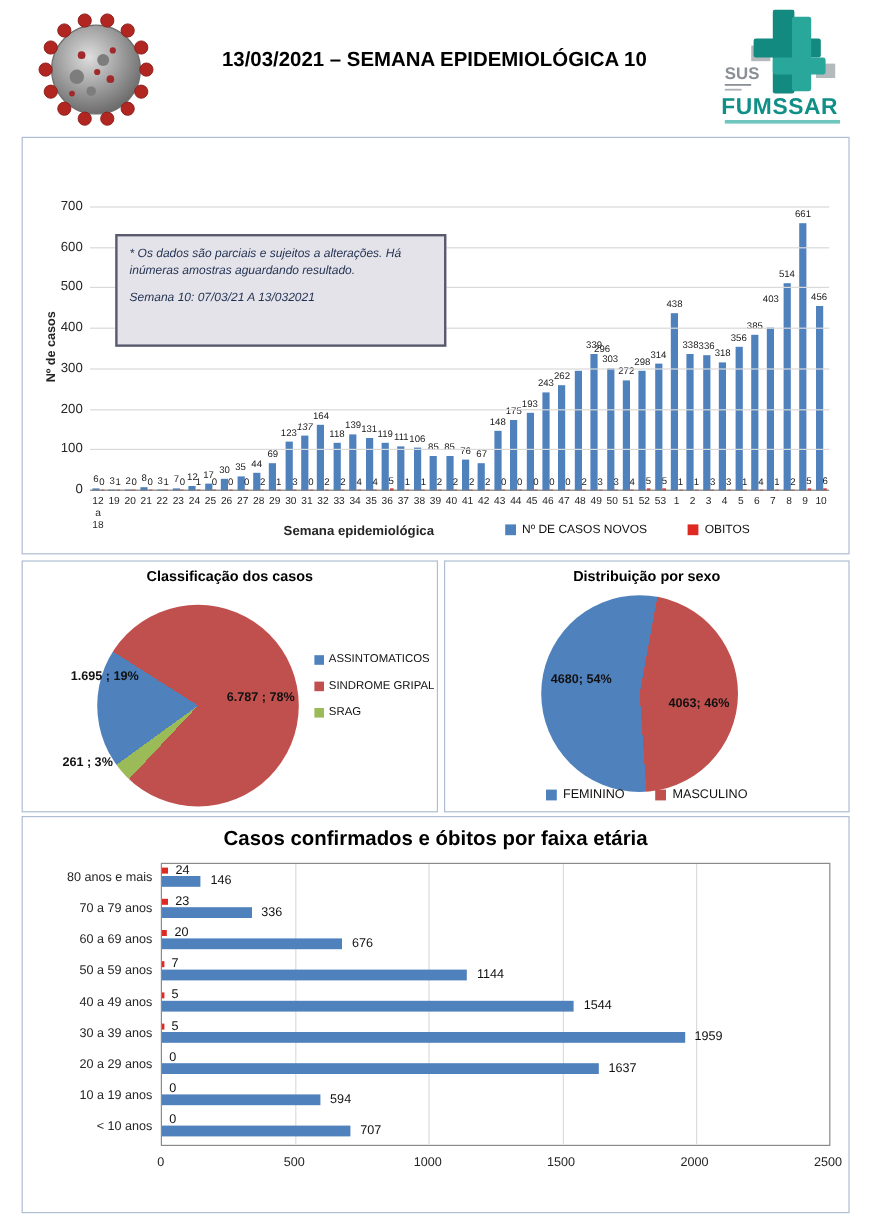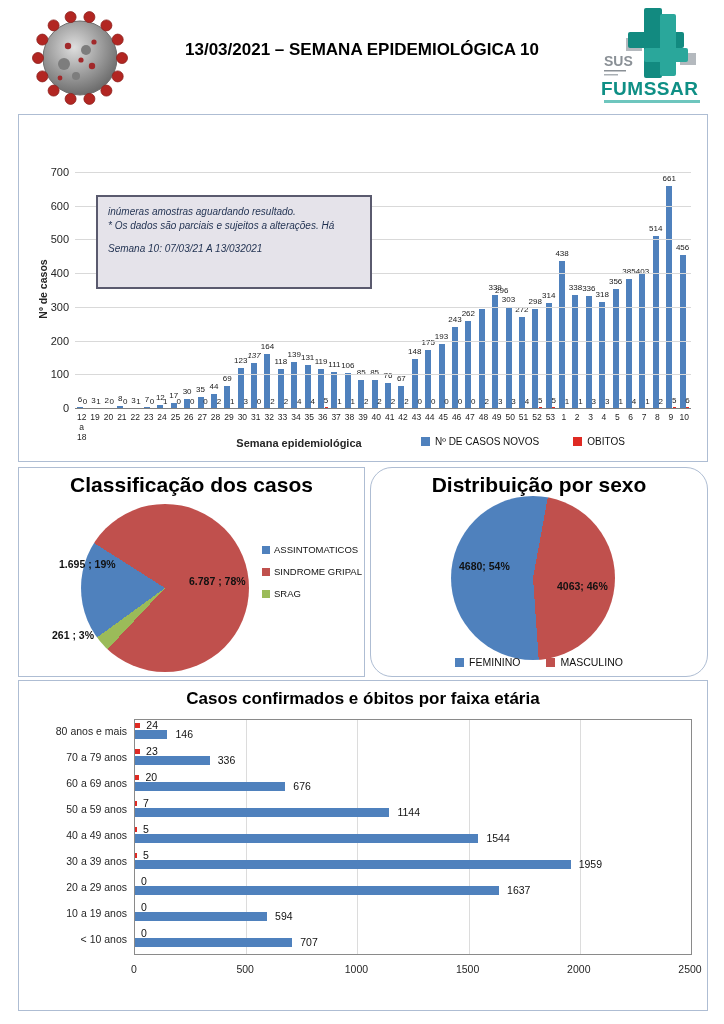--- a/index.html
+++ b/index.html
@@ -1,21 +1,21 @@
 <!DOCTYPE html>
 <html><head>
 <meta charset="utf-8">
 <style>
   html,body{margin:0;padding:0;background:#fff;}
   body{width:724px;height:1024px;position:relative;overflow:hidden;
        font-family:"Liberation Sans",sans-serif;color:#1a1a1a;}
   .panel{position:absolute;background:#fff;border:1px solid #aebdd3;}
   #panel-weekly{left:18px;top:114px;width:688px;height:346px;}
   #panel-pie1{left:18px;top:467px;width:345px;height:208px;}
-  #panel-pie2{left:370px;top:467px;width:336px;height:208px;border-radius:22px;}
+  #panel-pie2{left:370px;top:467px;width:336px;height:208px;}
   #panel-age{left:18px;top:680px;width:688px;height:329px;}
 
   
   #hdr-title{position:absolute;left:130px;right:130px;top:36px;text-align:center;
              font-weight:bold;font-size:17px;line-height:27px;color:#000;}
   #virus{position:absolute;left:26px;top:8px;}
   #logo{position:absolute;left:596px;top:8px;}
 
   
   .wk-title{position:absolute;top:6px;left:0;width:100%;text-align:center;
@@ -42,21 +42,21 @@
   #wk-note .gap{margin-top:9px;}
   #wk-xlabel{position:absolute;left:130px;top:322px;width:300px;text-align:center;
              font-weight:bold;font-size:11px;color:#262626;}
   #wk-legend{position:absolute;left:402px;top:321px;display:flex;gap:34px;
              font-size:10px;align-items:center;color:#111;}
   .leg-sq{width:9px;height:9px;display:inline-block;margin-right:5px;flex:0 0 auto;}
   .leg-item{display:flex;align-items:center;white-space:nowrap;}
 
   
   .pie-title{position:absolute;top:5px;left:0;width:100%;text-align:center;
-             font-size:21px;font-weight:bold;color:#000;}
+             font-size:12px;font-weight:bold;color:#000;}
   .pie{position:absolute;border-radius:50%;}
   #pie1{left:62px;top:36px;width:168px;height:168px;}
   #pie2{left:80px;top:28px;width:164px;height:164px;}
   .pie-lbl{position:absolute;font-size:10.5px;font-weight:700;color:#111;white-space:nowrap;}
   #p1l0{left:40px;top:90px;} #p1l1{left:170px;top:107px;} #p1l2{left:33px;top:161px;}
   #p2l0{left:88px;top:92px;} #p2l1{left:186px;top:112px;}
   #p1leg{position:absolute;left:243px;top:76px;font-size:9.5px;color:#111;}
   #p1leg .leg-item{margin-bottom:11px;}
   #p1leg .leg-sq{width:8px;height:8px;margin-right:4px;}
   #p2leg{position:absolute;left:0;top:188px;width:100%;display:flex;justify-content:center;
@@ -434,21 +434,21 @@
         <div class="wk-slot">
           <div class="bar-b" style="height: 129.8px; background: rgb(79, 129, 189);"></div>
           <div class="bar-r" style="height: 1.5px; background: rgb(223, 42, 35);"></div>
           <div class="lbl-b" style="bottom: 132.8px;">385</div>
           <div class="lbl-r" style="bottom: 3.5px;">4</div>
           <div class="wk-xlab">6</div>
         </div>
         <div class="wk-slot">
           <div class="bar-b" style="height: 135.869px; background: rgb(79, 129, 189);"></div>
           <div class="bar-r" style="height: 1.5px; background: rgb(223, 42, 35);"></div>
-          <div class="lbl-b" style="bottom: 133px;">403</div>
+          <div class="lbl-b" style="bottom: 155px;">403</div>
           <div class="lbl-r" style="bottom: 3.5px;">1</div>
           <div class="wk-xlab">7</div>
         </div>
         <div class="wk-slot">
           <div class="bar-b" style="height: 173.291px; background: rgb(79, 129, 189);"></div>
           <div class="bar-r" style="height: 1.5px; background: rgb(223, 42, 35);"></div>
           <div class="lbl-b" style="bottom: 176.291px;">514</div>
           <div class="lbl-r" style="bottom: 3.5px;">2</div>
           <div class="wk-xlab">8</div>
         </div>
@@ -470,22 +470,22 @@
   <div class="wk-axis"></div>
       <div class="wk-grid" style="bottom: 33.7143px;"></div>
       <div class="wk-grid" style="bottom: 67.4286px;"></div>
       <div class="wk-grid" style="bottom: 101.143px;"></div>
       <div class="wk-grid" style="bottom: 134.857px;"></div>
       <div class="wk-grid" style="bottom: 168.571px;"></div>
       <div class="wk-grid" style="bottom: 202.286px;"></div>
       <div class="wk-grid" style="bottom: 236px;"></div>
     </div>
   <div id="wk-note">
+    <div>* Os dados são parciais e sujeitos a alterações. Há</div>
     <div>inúmeras amostras aguardando resultado.</div>
-    <div>* Os dados são parciais e sujeitos a alterações. Há</div>
     <div class="gap">Semana 10: 07/03/21 A 13/032021</div>
   </div>
   <div id="wk-xlabel">Semana epidemiológica</div>
   <div id="wk-legend">
     <span class="leg-item">
       <span class="leg-sq" id="leg-sq-cases" style="background: rgb(79, 129, 189);"></span>
       <span>Nº DE CASOS NOVOS</span>
     </span>
     <span class="leg-item">
       <span class="leg-sq" id="leg-sq-obitos" style="background: rgb(223, 42, 35);"></span>

